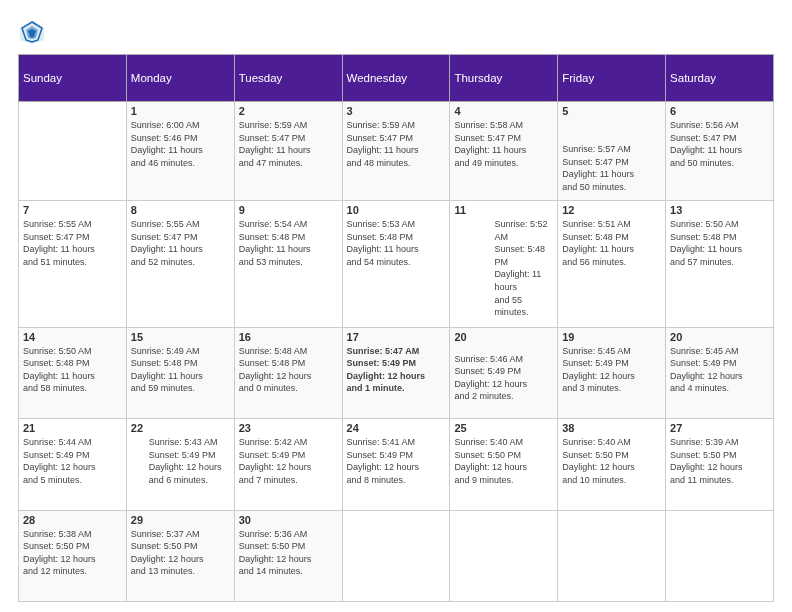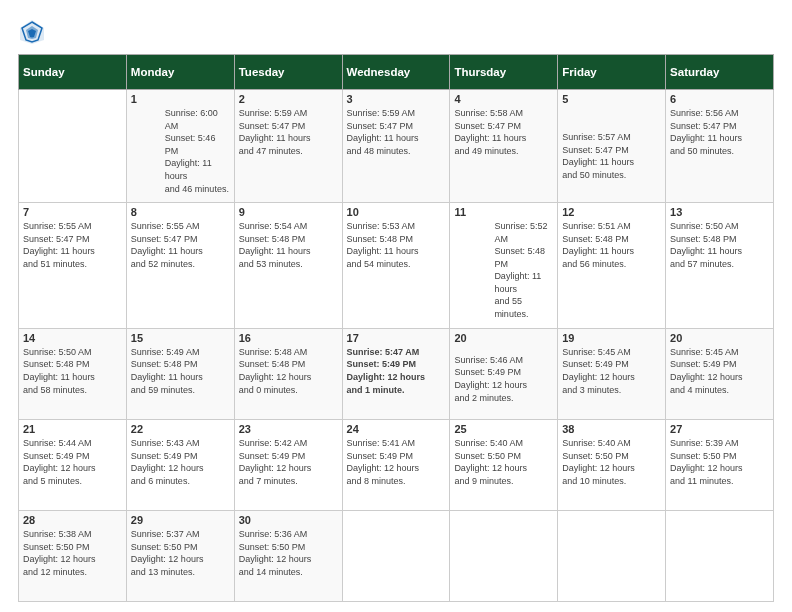--- a/index.html
+++ b/index.html
@@ -61,25 +61,25 @@
       font-size: 15px;
       color: #555;
     }
     .calendar {
       flex: 1;
       border-collapse: collapse;
       width: 100%;
       table-layout: fixed;
     }
     .calendar thead tr th {
-      background-color: #14532d;
+      background-color: #4c1d95;
       color: #fff;
       font-size: 11.5px;
-      font-weight: bold;
-      padding: 11px 4px;
+      font-weight: normal;
+      padding: 17px 4px;
       text-align: left;
       border: 1px solid #aaa;
     }
     .calendar tbody tr td {
       vertical-align: top;
       border: 1px solid #ccc;
       padding: 3px 4px;
       font-size: 9.5px;
       color: #333;
       background: #fff;
@@ -140,21 +140,21 @@
           <th>Thursday</th>
           <th>Friday</th>
           <th>Saturday</th>
         </tr>
     </thead>
     <tbody id="cal-body">
     <tr>
           <td class="empty"></td>
           <td>
             <span class="day-num">1</span>
-            <div class="day-info" style="white-space: pre-line; margin-left: 34px;">Sunrise: 6:00 AM
+            <div class="day-info" style="white-space: pre-line;">Sunrise: 6:00 AM
 Sunset: 5:46 PM
 Daylight: 11 hours
 and 46 minutes.</div>
           </td>
           <td>
             <span class="day-num">2</span>
             <div class="day-info" style="white-space: pre-line;">Sunrise: 5:59 AM
 Sunset: 5:47 PM
 Daylight: 11 hours
 and 47 minutes.</div>
@@ -293,21 +293,21 @@
         <tr>
           <td>
             <span class="day-num">21</span>
             <div class="day-info" style="white-space: pre-line;">Sunrise: 5:44 AM
 Sunset: 5:49 PM
 Daylight: 12 hours
 and 5 minutes.</div>
           </td>
           <td>
             <span class="day-num">22</span>
-            <div class="day-info" style="white-space: pre-line;">Sunrise: 5:43 AM
+            <div class="day-info" style="white-space: pre-line; margin-left: 18px;">Sunrise: 5:43 AM
 Sunset: 5:49 PM
 Daylight: 12 hours
 and 6 minutes.</div>
           </td>
           <td>
             <span class="day-num">23</span>
             <div class="day-info" style="white-space: pre-line;">Sunrise: 5:42 AM
 Sunset: 5:49 PM
 Daylight: 12 hours
 and 7 minutes.</div>

